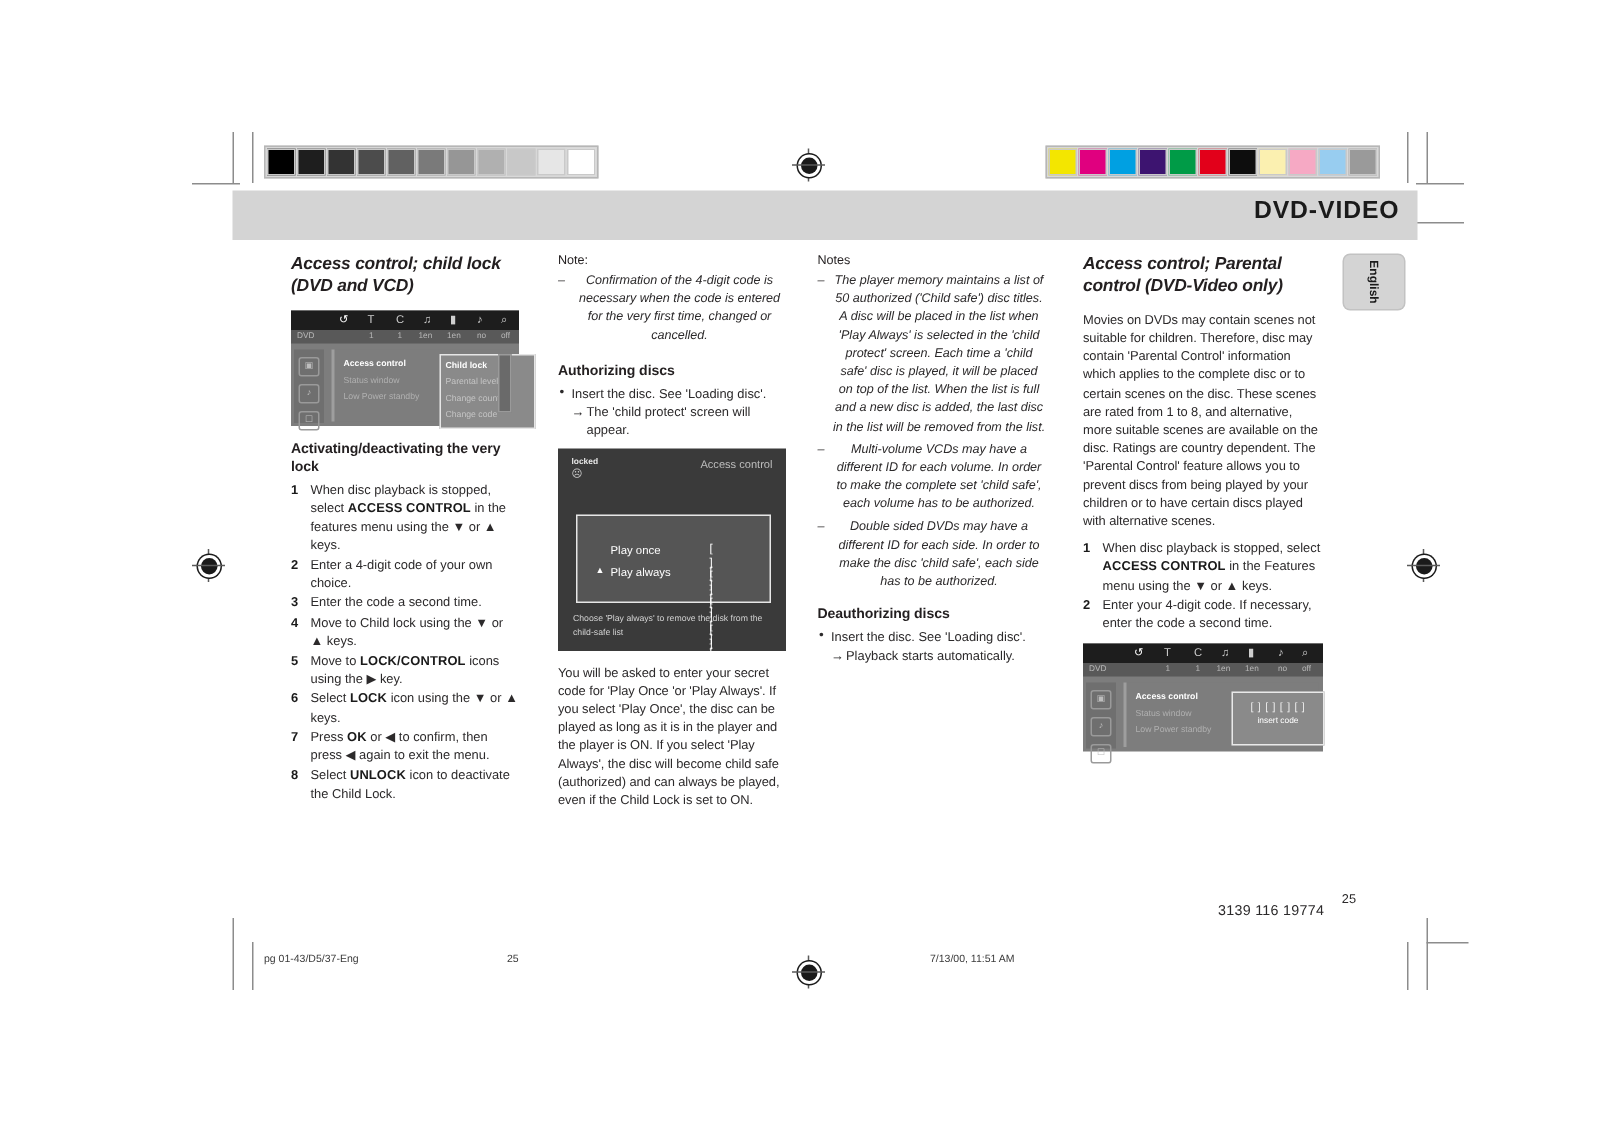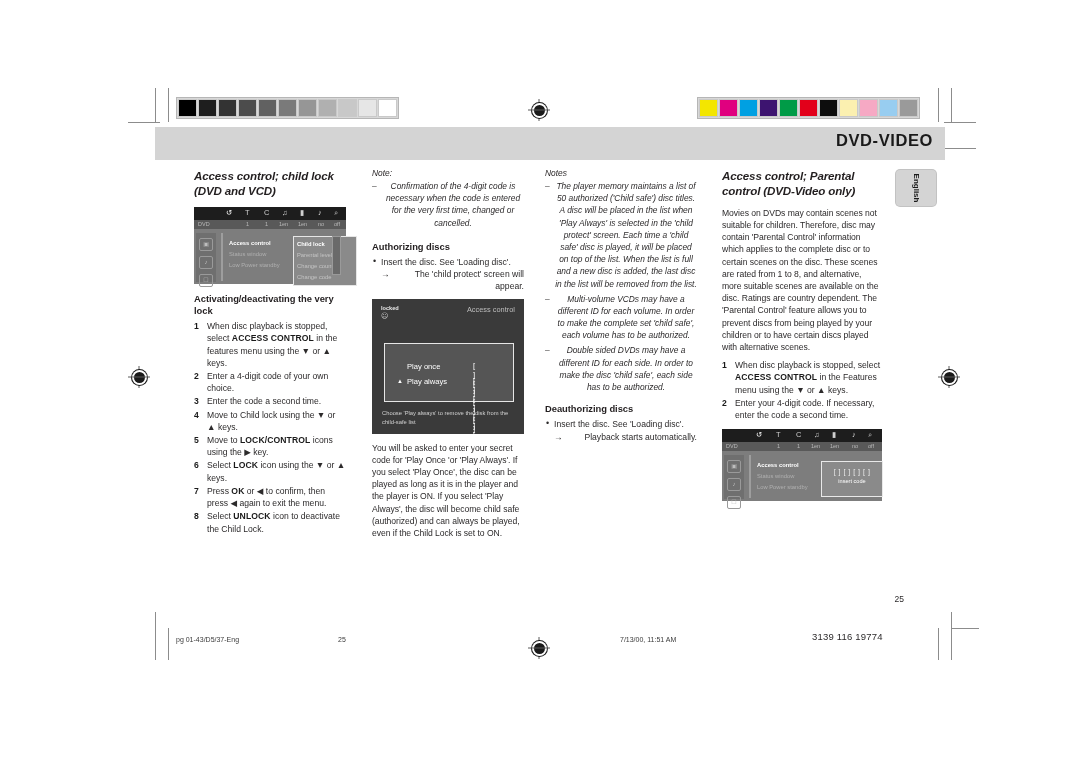--- a/index.html
+++ b/index.html
@@ -28,26 +28,26 @@
   .lang-tab span{position:absolute;left:50%;top:50%;transform:translate(-50%,-50%) rotate(90deg);
                  font-size:8px;font-weight:bold;white-space:nowrap;color:#1a1a1a;}
 
   
   .col{position:absolute;top:168px;width:152px;}
   #c1{left:194px;} #c2{left:372px;} #c3{left:545px;} #c4{left:722px;width:160px;}
 
   h2.sec{font-size:11.6px;font-style:italic;font-weight:bold;line-height:1.33;margin:0 0 8px 0;letter-spacing:-.15px;}
   h3.sub{font-size:9.4px;font-weight:bold;line-height:1.3;margin:9px 0 3px 0;letter-spacing:-.05px;}
   p.body{font-size:8.6px;line-height:1.42;margin:0 0 6px 0;color:#2c2a2b;letter-spacing:-.05px;}
-  .noteHd{font-size:8.4px;font-style:italic;margin:0 0 2px 0;}
+  .noteHd{font-size:8.4px;margin:0 0 2px 0;}
 
   ol.steps{margin:0;padding:0;list-style:none;}
   ol.steps li{position:relative;padding-left:13px;font-size:8.6px;line-height:1.42;margin-bottom:1px;color:#2c2a2b;}
   ol.steps li .n{position:absolute;left:0;top:0;font-weight:bold;color:#1a1a1a;}
-  .arrow{display:block;padding-left:10px;position:relative;text-align:right;}
+  .arrow{display:block;padding-left:10px;position:relative;}
   .arrow:before{content:"\2192";position:absolute;left:0;top:0;}
 
   ul.dash{margin:0;padding:0;list-style:none;text-align:center;}
   ul.dash li{position:relative;padding-left:10px;font-size:8.4px;line-height:1.45;font-style:italic;margin-bottom:3px;color:#2c2a2b;}
   ul.dash li:before{content:"\2013";position:absolute;left:0;top:0;}
 
   ul.bul{margin:0;padding:0;list-style:none;}
   ul.bul li{position:relative;padding-left:9px;font-size:8.6px;line-height:1.42;margin-bottom:1px;color:#2c2a2b;}
   ul.bul li:before{content:"\2022";position:absolute;left:1px;top:-1px;font-size:9px;}
 
@@ -83,21 +83,21 @@
   .cps .ac{position:absolute;right:9px;top:6px;font-size:7.4px;color:#bdbdbd;}
   .cps .box{position:absolute;left:12px;right:10px;top:44px;height:57px;border:1px solid #e6e6e6;background:#555555;}
   .cps .row{position:absolute;left:22px;font-size:7.6px;color:#ffffff;}
   .cps .row .dg{position:absolute;left:66px;top:-1px;letter-spacing:1.2px;font-size:7.6px;}
   .cps .cur{position:absolute;left:12px;font-size:6px;color:#ffffff;}
   .cps .foot{position:absolute;left:10px;right:8px;bottom:7px;font-size:5.8px;line-height:1.5;color:#d2d2d2;}
 
   .pgnum{position:absolute;right:176px;top:594px;font-size:8.5px;color:#2c2a2b;}
 
   .footer{position:absolute;top:636px;font-size:7px;color:#3a3a3a;}
-  .fcode{position:absolute;top:631px;font-size:9.5px;color:#2c2a2b;letter-spacing:.2px;}
+  .fcode{position:absolute;top:602px;font-size:9.5px;color:#2c2a2b;letter-spacing:.2px;}
 </style>
 </head>
 <body>
 
 <div class="crop" style="left:155px;top:88px;width:1px;height:34px;"></div>
 <div class="crop" style="left:168px;top:88px;width:1px;height:34px;"></div>
 <div class="crop" style="left:128px;top:122px;width:32px;height:1px;"></div>
 <div class="crop" style="left:938px;top:88px;width:1px;height:34px;"></div>
 <div class="crop" style="left:951px;top:88px;width:1px;height:34px;"></div>
 <div class="crop" style="left:944px;top:122px;width:32px;height:1px;"></div>

